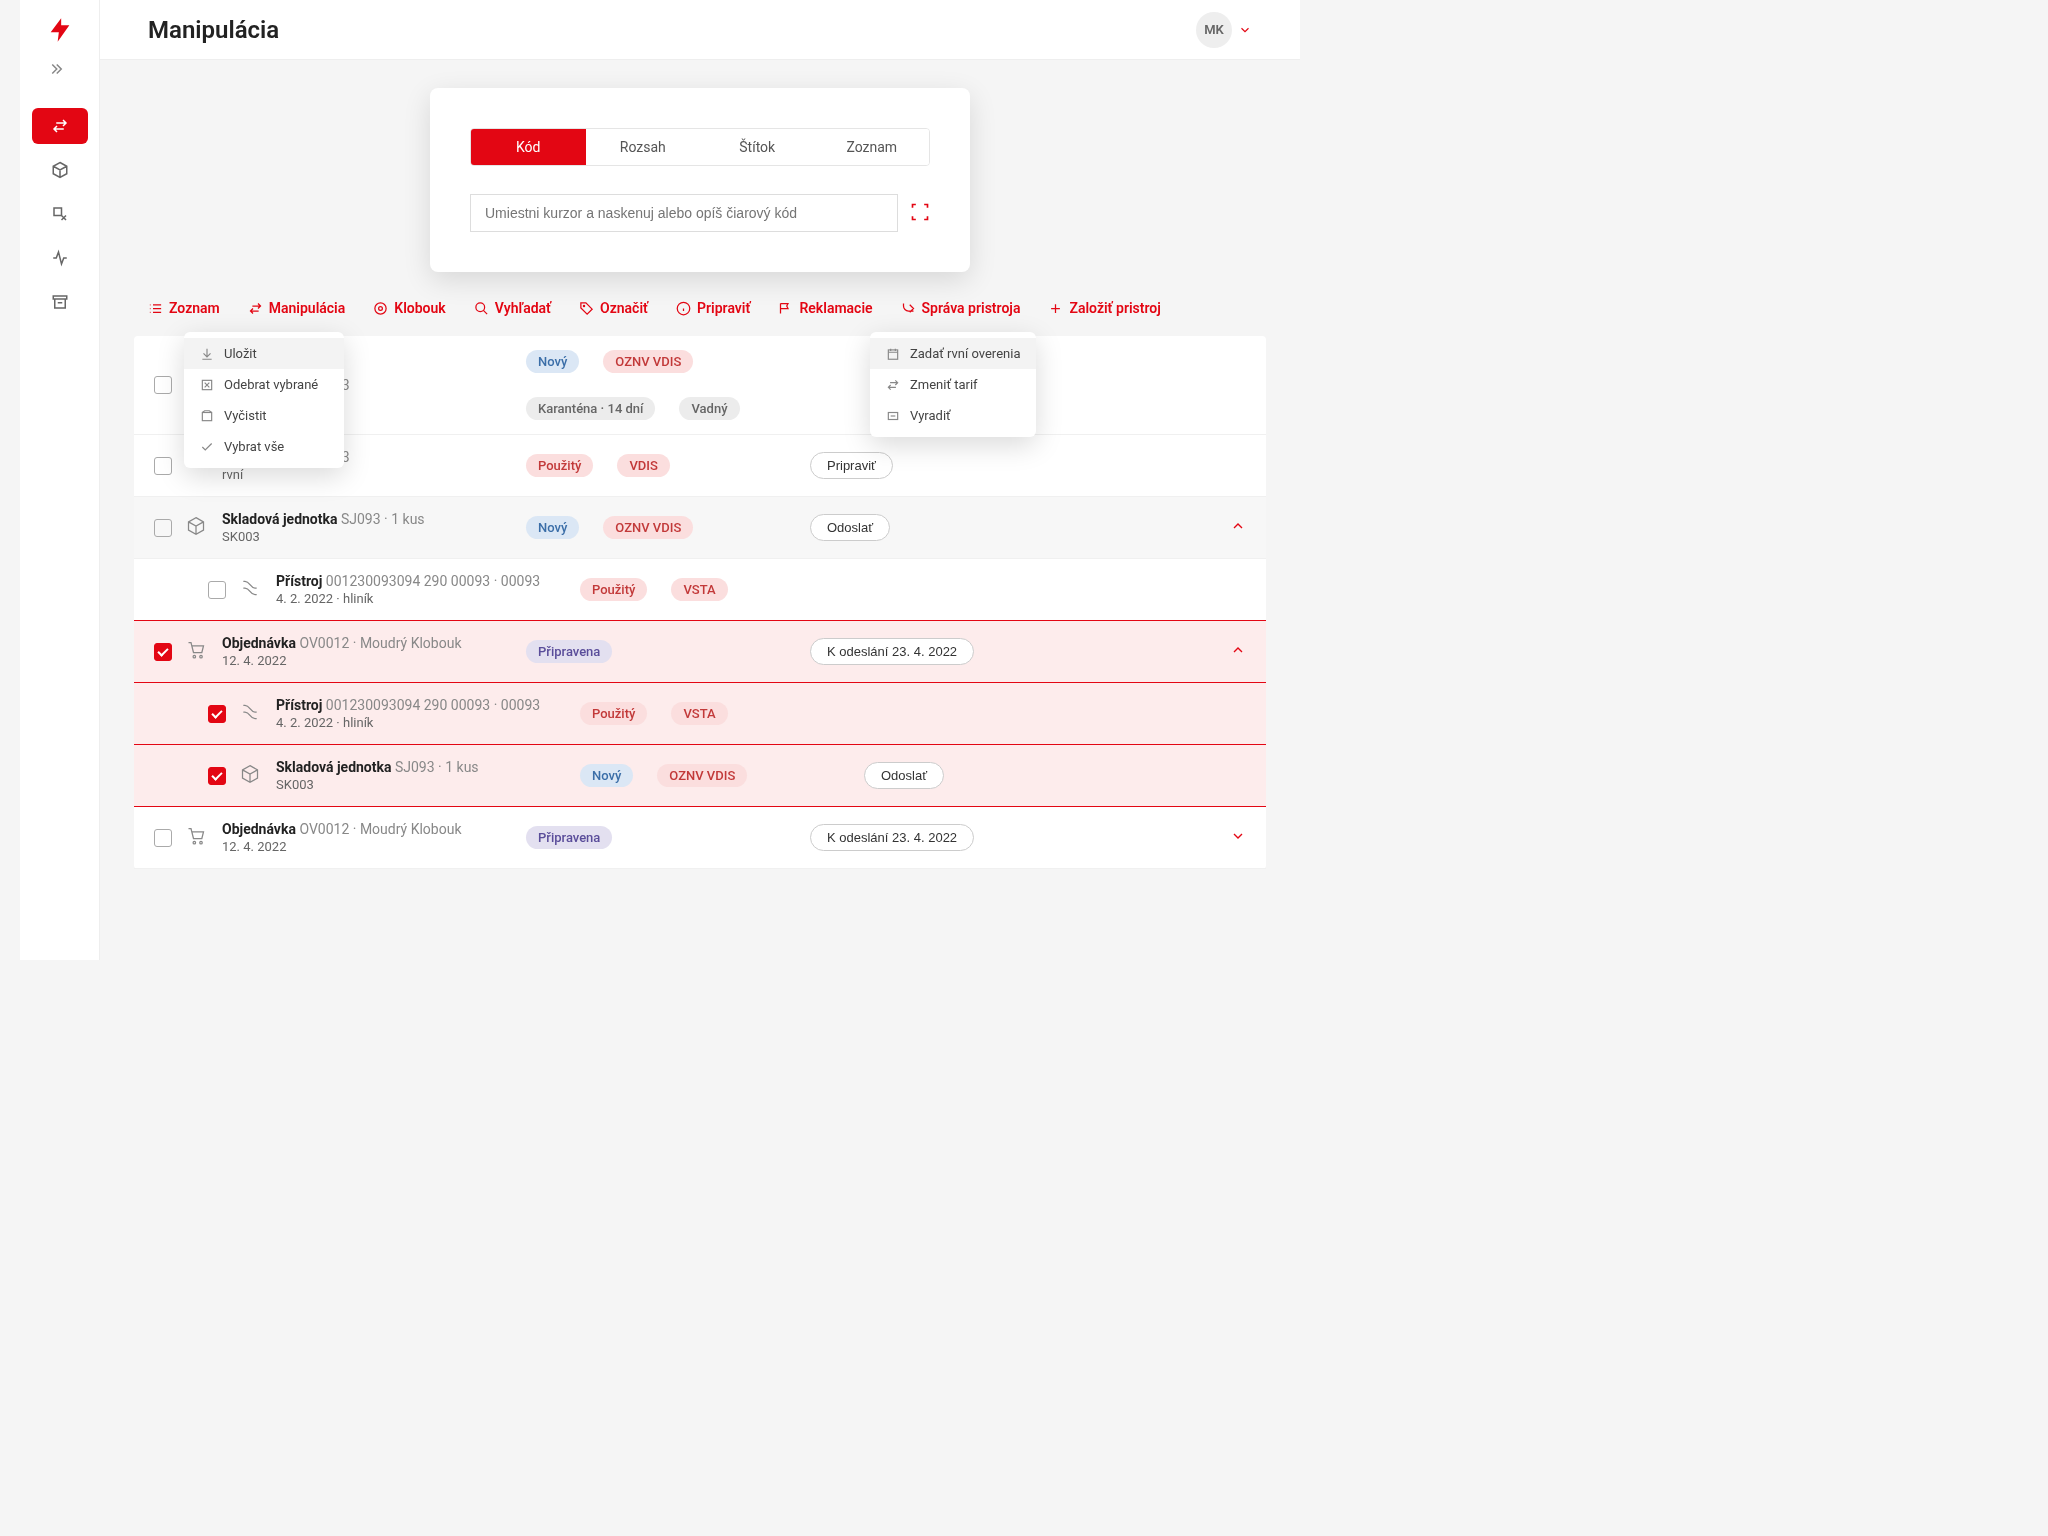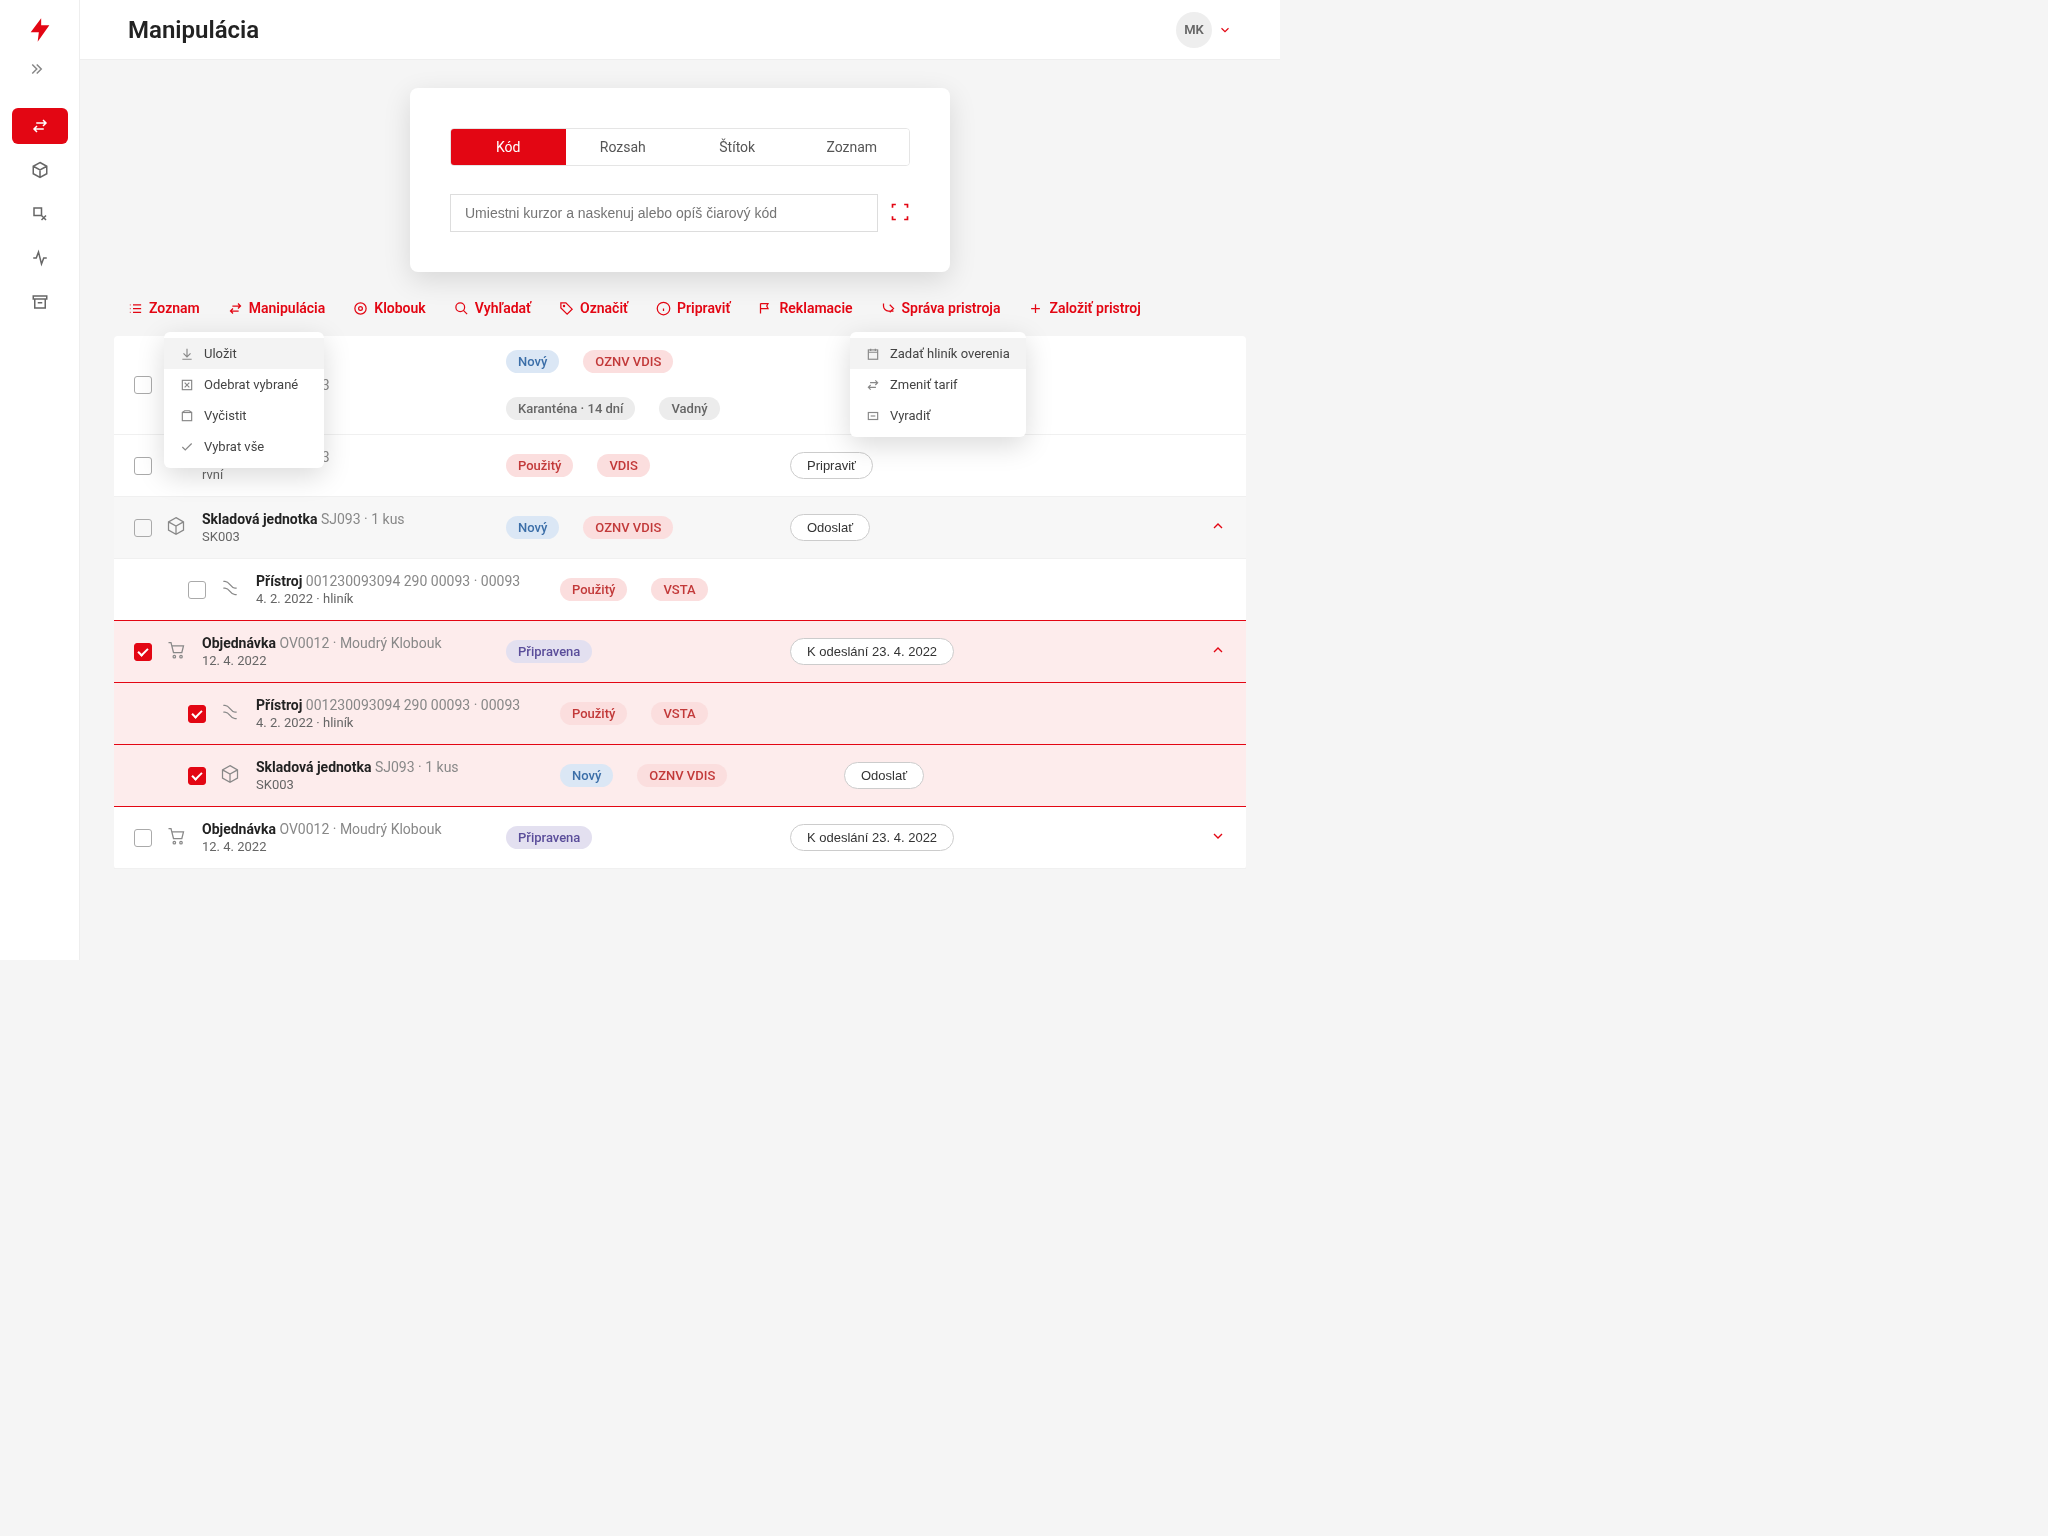--- a/index.html
+++ b/index.html
@@ -1,17 +1,17 @@
 <!DOCTYPE html>
 <html><head>
 <meta charset="utf-8">
 <style>
 * { box-sizing: border-box; margin: 0; padding: 0; }
 body { font-family: -apple-system, BlinkMacSystemFont, "Segoe UI", Roboto, sans-serif; background: #f5f5f5; color: #222; font-size: 14px; }
-.app { display: flex; width: 1280px; height: 960px; }
+.app { display: flex; width: 1280px; height: 960px; margin-left: 20px; }
 .sidebar { width: 80px; background: #fff; border-right: 1px solid #eee; display: flex; flex-direction: column; align-items: center; padding-top: 16px; gap: 8px; }
 .logo { width: 28px; height: 28px; margin-bottom: 8px; }
 .expand-btn { width: 20px; height: 20px; margin-bottom: 20px; color: #888; cursor: pointer; }
 .nav-item { width: 56px; height: 36px; border-radius: 6px; display: flex; align-items: center; justify-content: center; cursor: pointer; color: #666; }
 .nav-item.active { background: #e30613; color: #fff; }
 .main { flex: 1; display: flex; flex-direction: column; position: relative; }
 .header { height: 60px; background: #fff; display: flex; align-items: center; padding: 0 48px; justify-content: space-between; border-bottom: 1px solid #eee; }
 .page-title { font-size: 24px; font-weight: 600; color: #222; }
 .user-chip { display: flex; align-items: center; gap: 6px; }
 .avatar { width: 36px; height: 36px; border-radius: 50%; background: #eee; display: flex; align-items: center; justify-content: center; font-weight: 600; color: #666; font-size: 13px; }
@@ -205,21 +205,21 @@
             <span>Vybrat vše</span>
           </div>
       </div>
 
       <div class="dropdown" style="top:32px; left:770px;">
         <div class="dropdown-item hovered">
             <svg viewBox="0 0 24 24" fill="none" stroke="currentColor" stroke-width="2">
               <rect x="4" y="5" width="16" height="16"></rect>
               <path d="M4 9h16M8 3v4M16 3v4"></path>
             </svg>
-            <span>Zadať hliník overenia</span>
+            <span>Zadať rvní overenia</span>
           </div>
         <div class="dropdown-item">
             <svg viewBox="0 0 24 24" fill="none" stroke="currentColor" stroke-width="2">
               <path d="M7 8h13M16 4l4 4-4 4M17 16H4M8 20l-4-4 4-4"></path>
             </svg>
             <span>Zmeniť tarif</span>
           </div>
         <div class="dropdown-item">
             <svg viewBox="0 0 24 24" fill="none" stroke="currentColor" stroke-width="2">
               <rect x="4" y="6" width="16" height="12"></rect>

